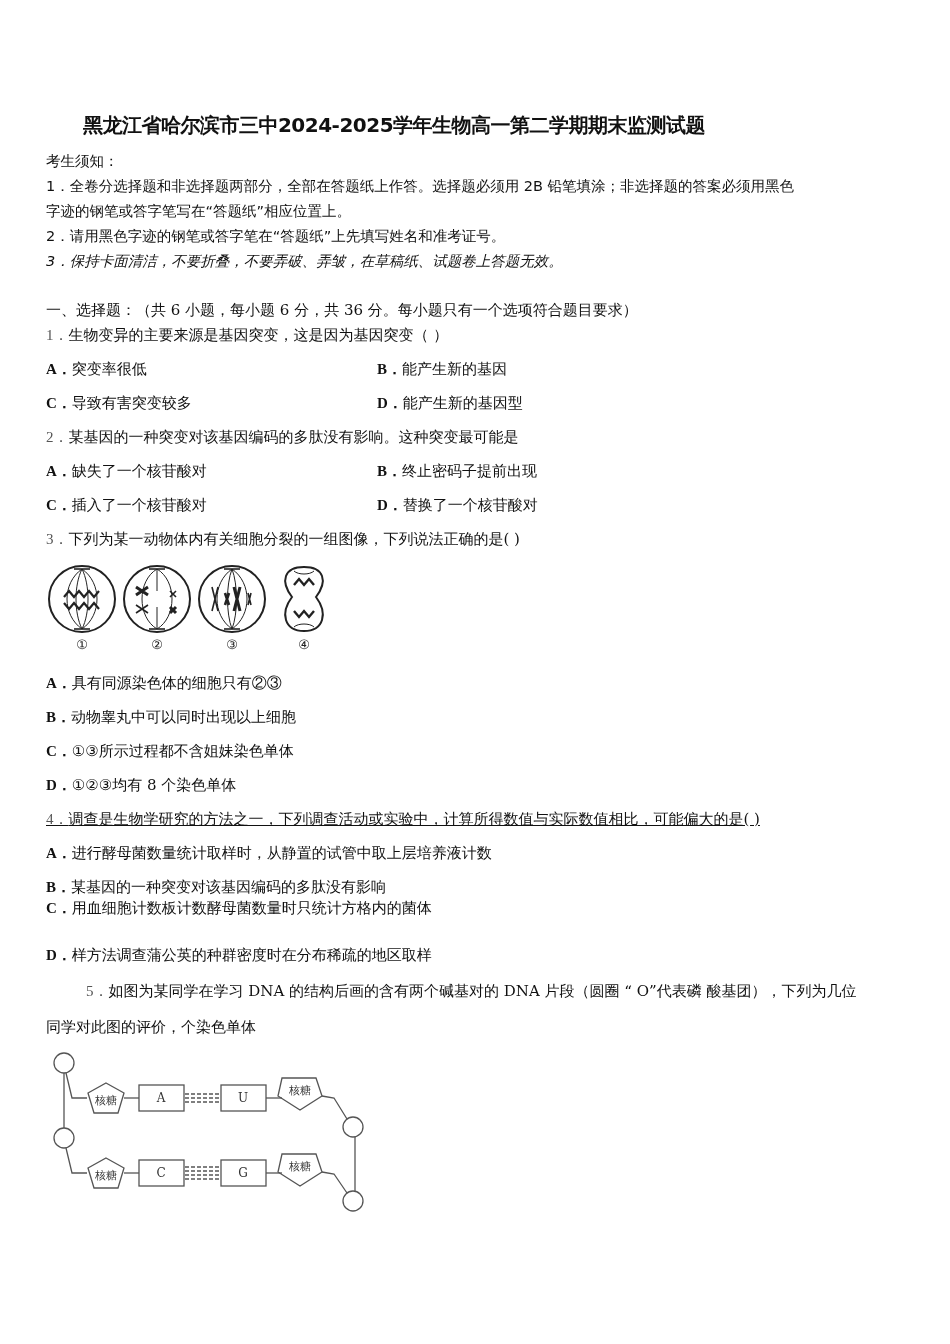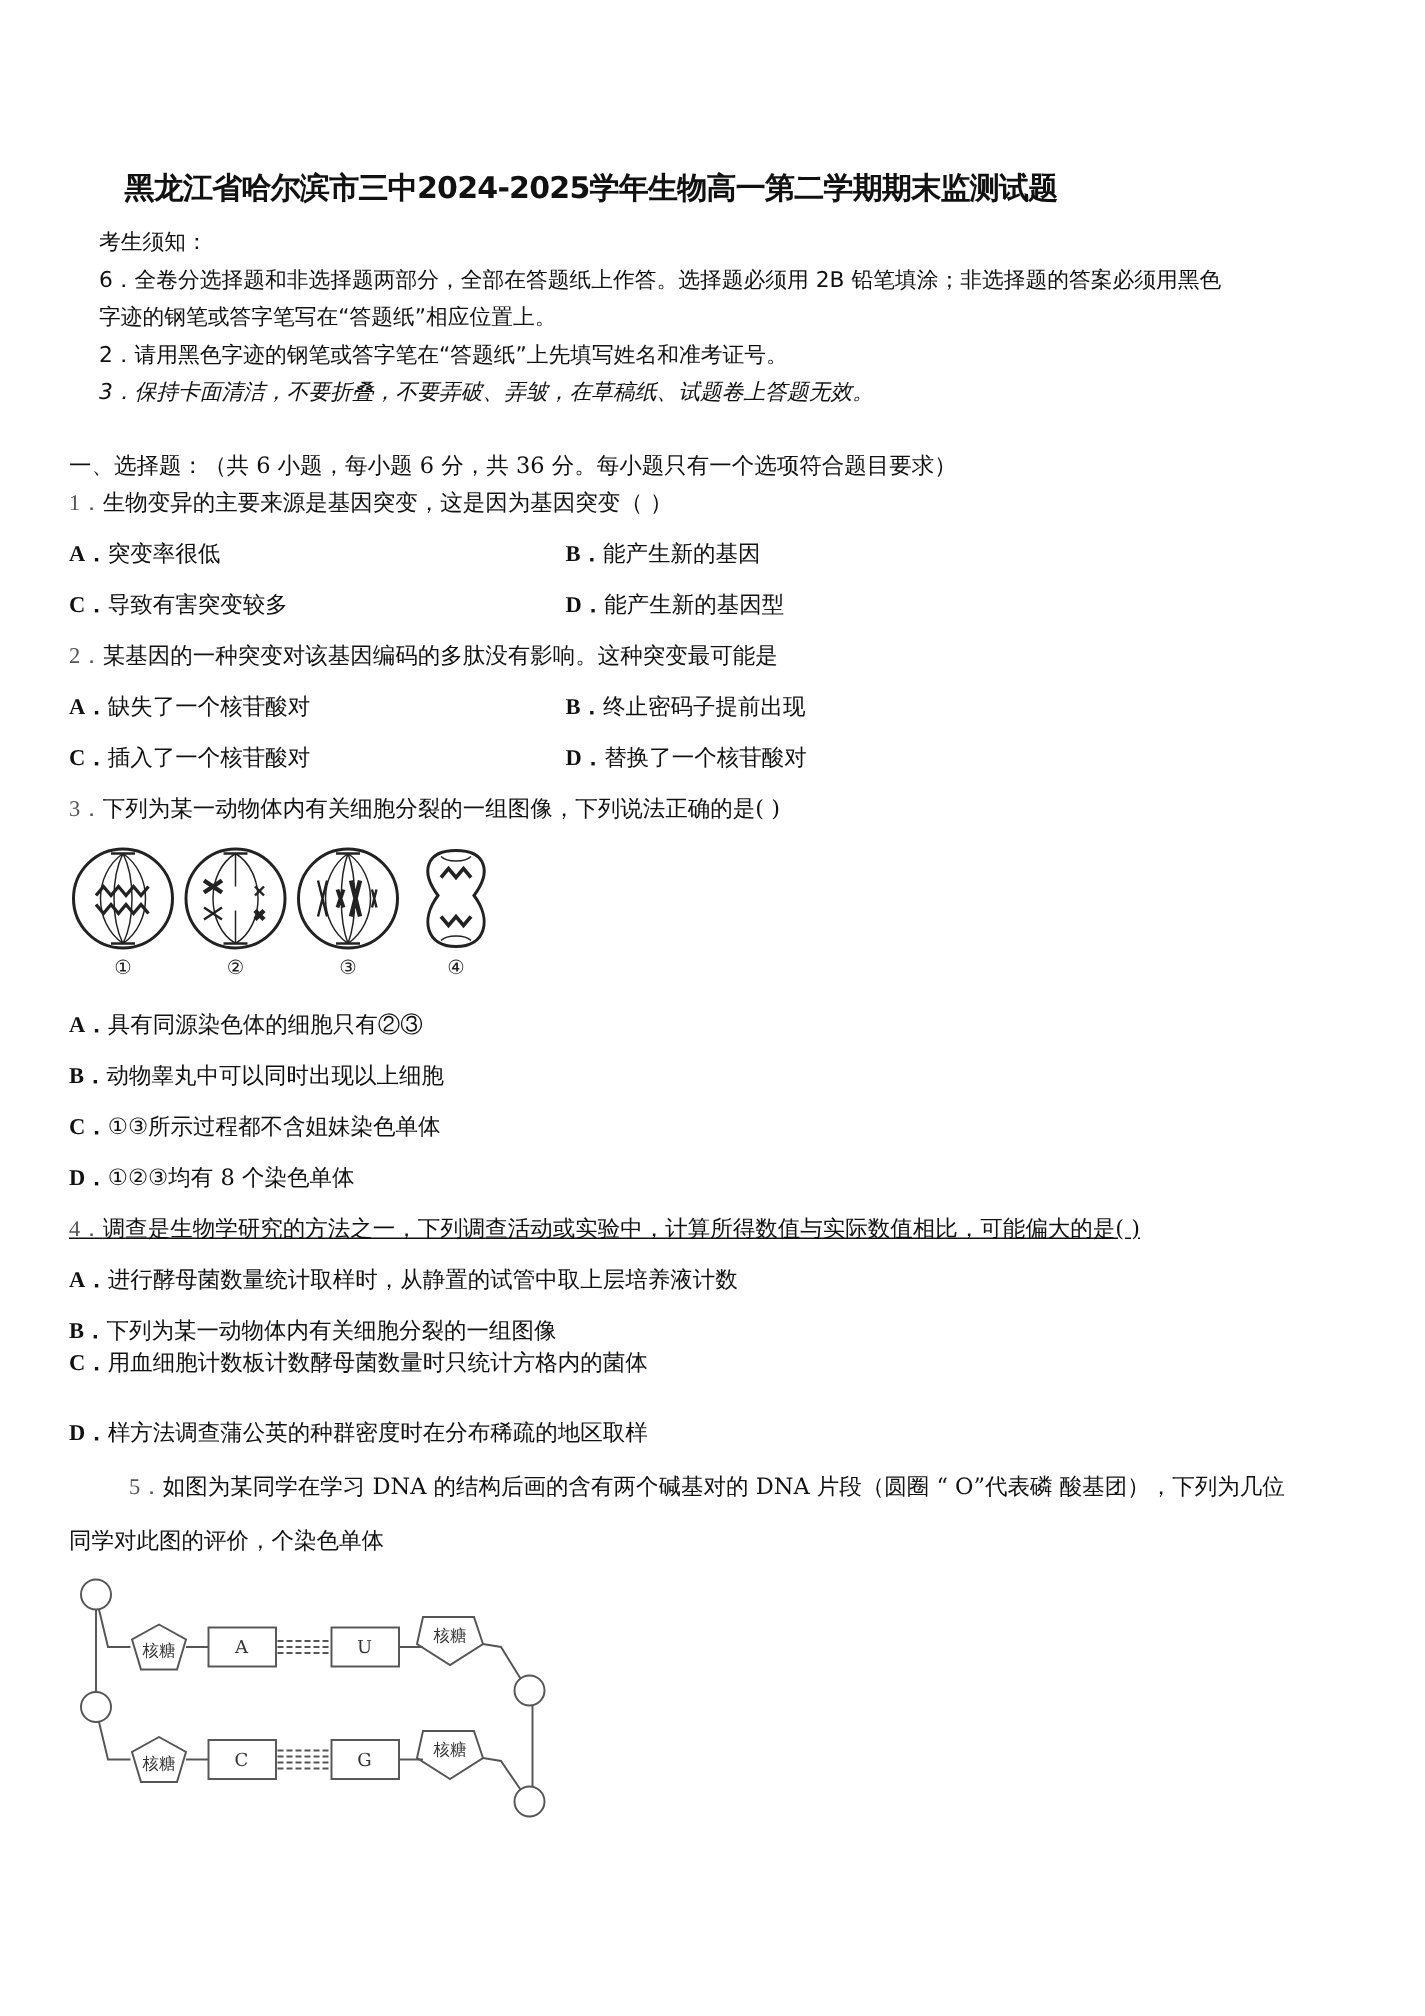--- a/index.html
+++ b/index.html
@@ -7,35 +7,35 @@
       width: 950px; height: 1344px; position: relative; overflow: hidden;
       font-family: "DejaVu Serif", "Liberation Serif", serif;
       color: #111111;
     }
     .abs { position: absolute; white-space: nowrap; }
     .title {
       left: 0; width: 788px; top: 112px; text-align: center;
       font-family: "DejaVu Sans", "Liberation Sans", sans-serif;
       font-weight: bold; font-size: 20px; letter-spacing: -0.5px;
     }
-    .notice { left: 46px; font-size: 14.5px; font-family: "DejaVu Sans", "Liberation Sans", sans-serif; margin-left: 20px; }
+    .notice { left: 46px; font-size: 14.5px; font-family: "DejaVu Sans", "Liberation Sans", sans-serif; }
     .section { left: 46px; font-size: 15px; }
     .q { left: 46px; font-size: 15px; }
     .opt { font-size: 15px; }
     .opt .letter { font-weight: bold; font-family: "Liberation Serif", serif; }
     .q .num { color: #555; font-family: "Liberation Serif", serif; }
     svg text { font-family: "DejaVu Serif", "Liberation Serif", serif; }
   </style>
 </head>
 <body>
 
 <div class="abs title">黑龙江省哈尔滨市三中2024-2025学年生物高一第二学期期末监测试题</div>
 
 <div class="abs notice" style="top:152px;">考生须知：</div>
-<div class="abs notice" style="top:177px;">6．全卷分选择题和非选择题两部分，全部在答题纸上作答。选择题必须用 2B 铅笔填涂；非选择题的答案必须用黑色</div>
+<div class="abs notice" style="top:177px;">1．全卷分选择题和非选择题两部分，全部在答题纸上作答。选择题必须用 2B 铅笔填涂；非选择题的答案必须用黑色</div>
 <div class="abs notice" style="top:202px;">字迹的钢笔或答字笔写在“答题纸”相应位置上。</div>
 <div class="abs notice" style="top:227px;">2．请用黑色字迹的钢笔或答字笔在“答题纸”上先填写姓名和准考证号。</div>
 <div class="abs notice" style="top:252px;font-style:italic;">3．保持卡面清洁，不要折叠，不要弄破、弄皱，在草稿纸、试题卷上答题无效。</div>
 
 <div class="abs section" style="top:301px;">一、选择题：（共 6 小题，每小题 6 分，共 36 分。每小题只有一个选项符合题目要求）</div>
 
 <div class="abs q" style="top:326px;text-align:center;">
   <span class="num">1．</span><span>生物变异的主要来源是基因突变，这是因为基因突变（    ）</span>
 </div>
 <div class="abs opt" style="left:46px; top:360px;"><span class="letter">A．</span><span>突变率很低</span></div>
@@ -104,21 +104,21 @@
 
 <div class="abs opt" style="left:46px; top:674px;"><span class="letter">A．</span><span>具有同源染色体的细胞只有②③</span></div>
 <div class="abs opt" style="left:46px; top:708px;"><span class="letter">B．</span><span>动物睾丸中可以同时出现以上细胞</span></div>
 <div class="abs opt" style="left:46px; top:742px;"><span class="letter">C．</span><span>①③所示过程都不含姐妹染色单体</span></div>
 <div class="abs opt" style="left:46px; top:776px;"><span class="letter">D．</span><span>①②③均有 8 个染色单体</span></div>
 
 <div class="abs q" style="top:810px;text-decoration:underline;">
   <span class="num">4．</span><span>调查是生物学研究的方法之一，下列调查活动或实验中，计算所得数值与实际数值相比，可能偏大的是(        )</span>
 </div>
 <div class="abs opt" style="left:46px; top:844px;"><span class="letter">A．</span><span>进行酵母菌数量统计取样时，从静置的试管中取上层培养液计数</span></div>
-<div class="abs opt" style="left:46px; top:878px;"><span class="letter">B．</span><span>下列为某一动物体内有关细胞分裂的一组图像</span></div>
+<div class="abs opt" style="left:46px; top:878px;"><span class="letter">B．</span><span>某基因的一种突变对该基因编码的多肽没有影响</span></div>
 <div class="abs opt" style="left:46px; top:899px;"><span class="letter">C．</span><span>用血细胞计数板计数酵母菌数量时只统计方格内的菌体</span></div>
 <div class="abs opt" style="left:46px; top:946px;text-align:center;"><span class="letter">D．</span><span>样方法调查蒲公英的种群密度时在分布稀疏的地区取样</span></div>
 
 <div class="abs q" style="top:982px;margin-left:40px;">
   <span class="num">5．</span><span>如图为某同学在学习 DNA 的结构后画的含有两个碱基对的 DNA 片段（圆圈 “ O”代表磷 酸基团），下列为几位</span>
 </div>
 <div class="abs q" style="top:1018px;">同学对此图的评价，个染色单体</div>
 
 <svg class="abs" style="left:44px; top:1048px;" width="330" height="170" viewBox="0 0 330 170">
   <g fill="none" stroke="#555" stroke-width="1.3">

